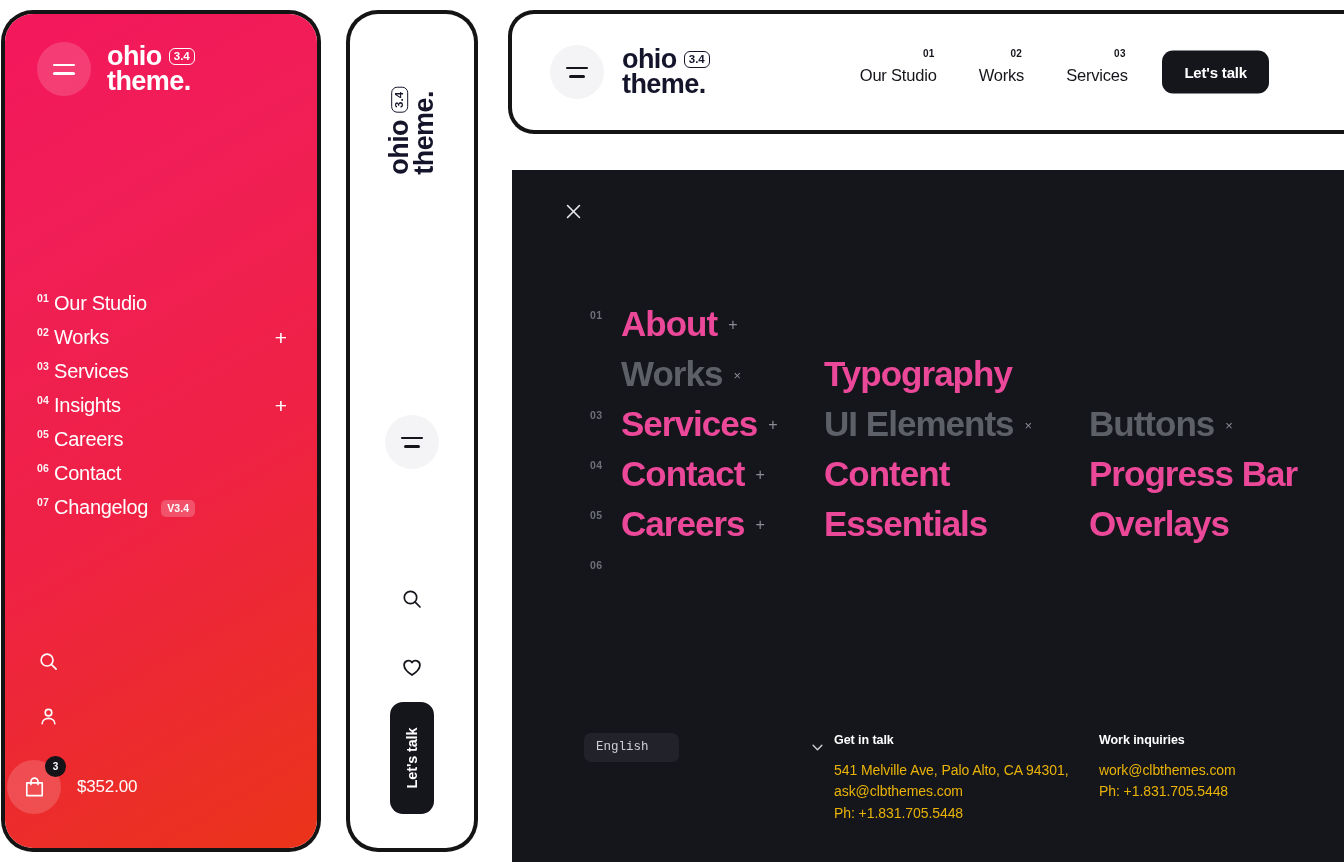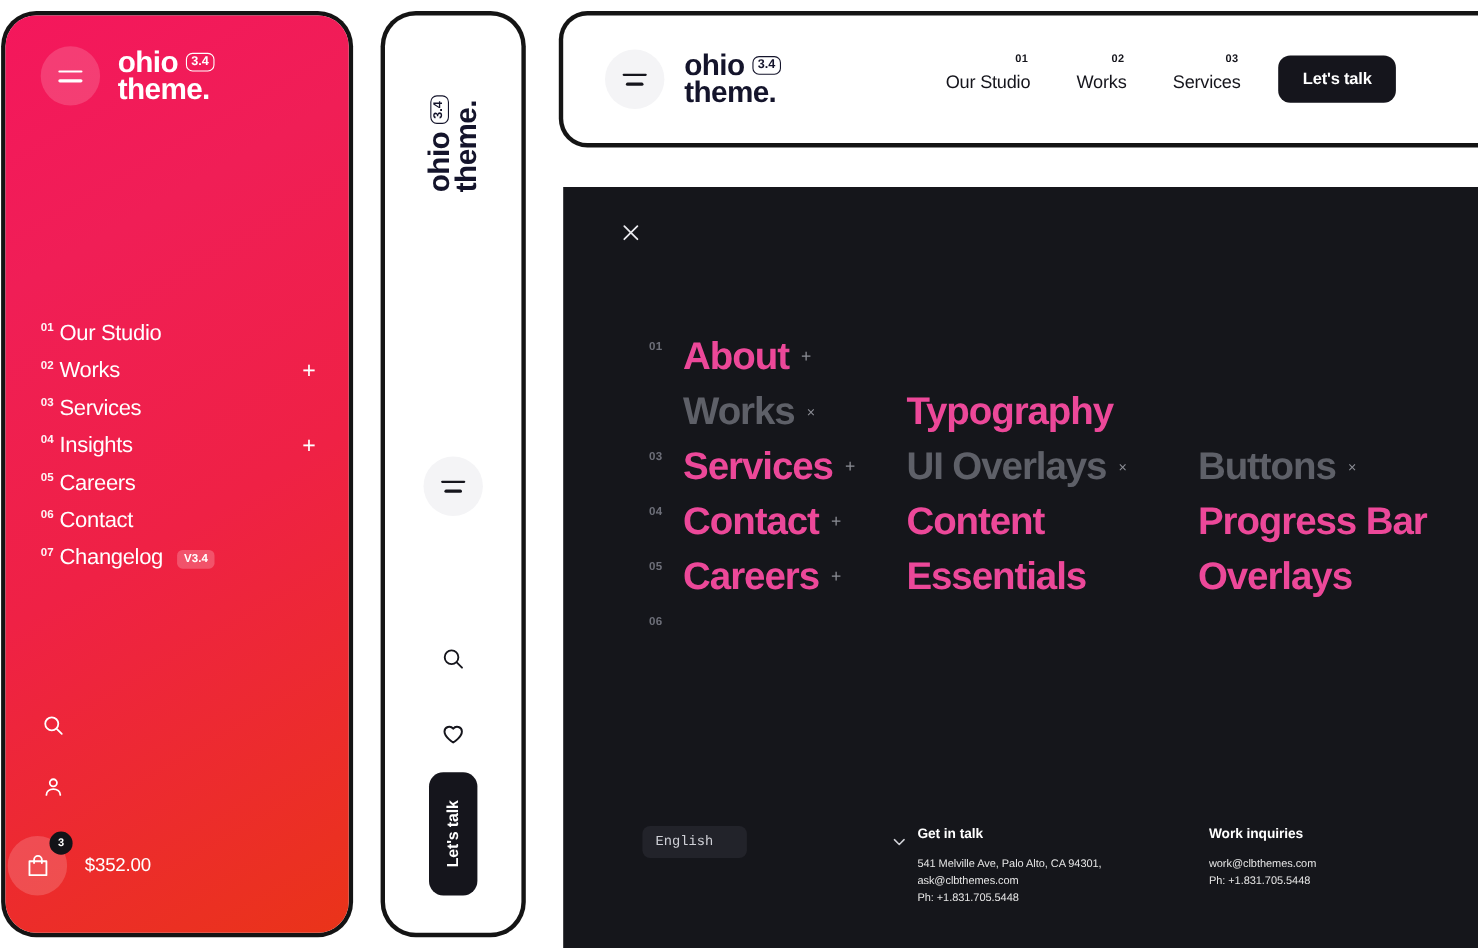--- a/index.html
+++ b/index.html
@@ -183,21 +183,21 @@
     padding: 7px 10px 8px 12px; border-radius: 7px;
     appearance: none; -webkit-appearance: none;
     padding-right: 30px; cursor: pointer;
   }
   .lang-wrap { position: relative; width: 250px; flex: 0 0 auto; }
   .lang-wrap .chev {
     position: absolute; right: 11px; top: 11px; pointer-events: none; color: #cfd0d6;
   }
   .foot-col { width: 265px; flex: 0 0 auto; }
   .foot-col h4 { font-size: 12.5px; font-weight: 700; color: #fff; margin-bottom: 13px; letter-spacing: -0.005em; }
-  .foot-col p { font-size: 10px; color: #e5e5e5; line-height: 1.52; letter-spacing: -0.005em; }
+  .foot-col p { font-size: 14px; color: #eab308; line-height: 1.52; letter-spacing: -0.005em; }
 </style>
 </head>
 <body>
 
 <div class="stage">
 
   <div class="pink-panel">
 
     <div class="pink-head">
       <div class="burger-circle">
@@ -378,21 +378,21 @@
           <div class="mrow">
             <span class="num">06</span>
           </div>
         </div>
 
         <div class="col-b">
           <div class="mrow">
             <span class="lbl">Typography</span>
           </div>
           <div class="mrow dim">
-            <span class="lbl">UI Overlays</span>
+            <span class="lbl">UI Elements</span>
             <span class="sign">×</span>
           </div>
           <div class="mrow">
             <span class="lbl">Content</span>
           </div>
           <div class="mrow">
             <span class="lbl">Essentials</span>
           </div>
         </div>
 

